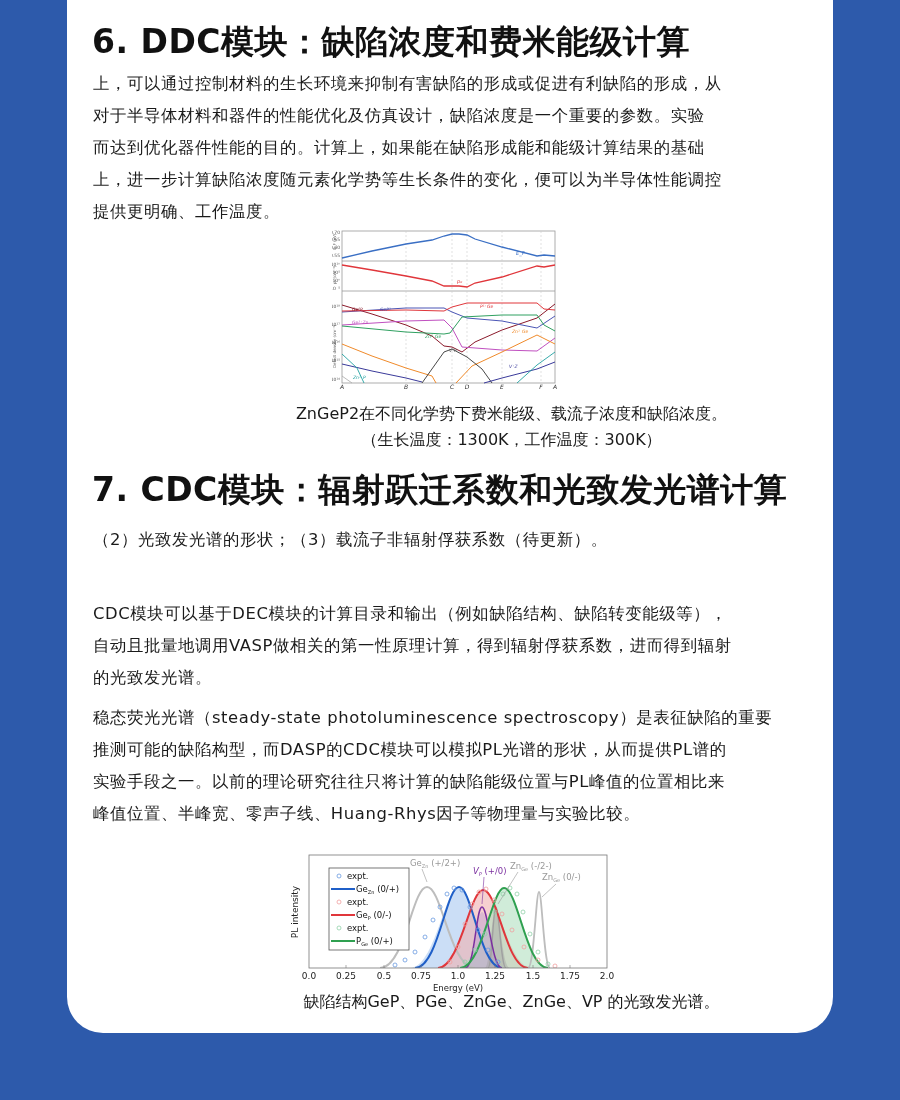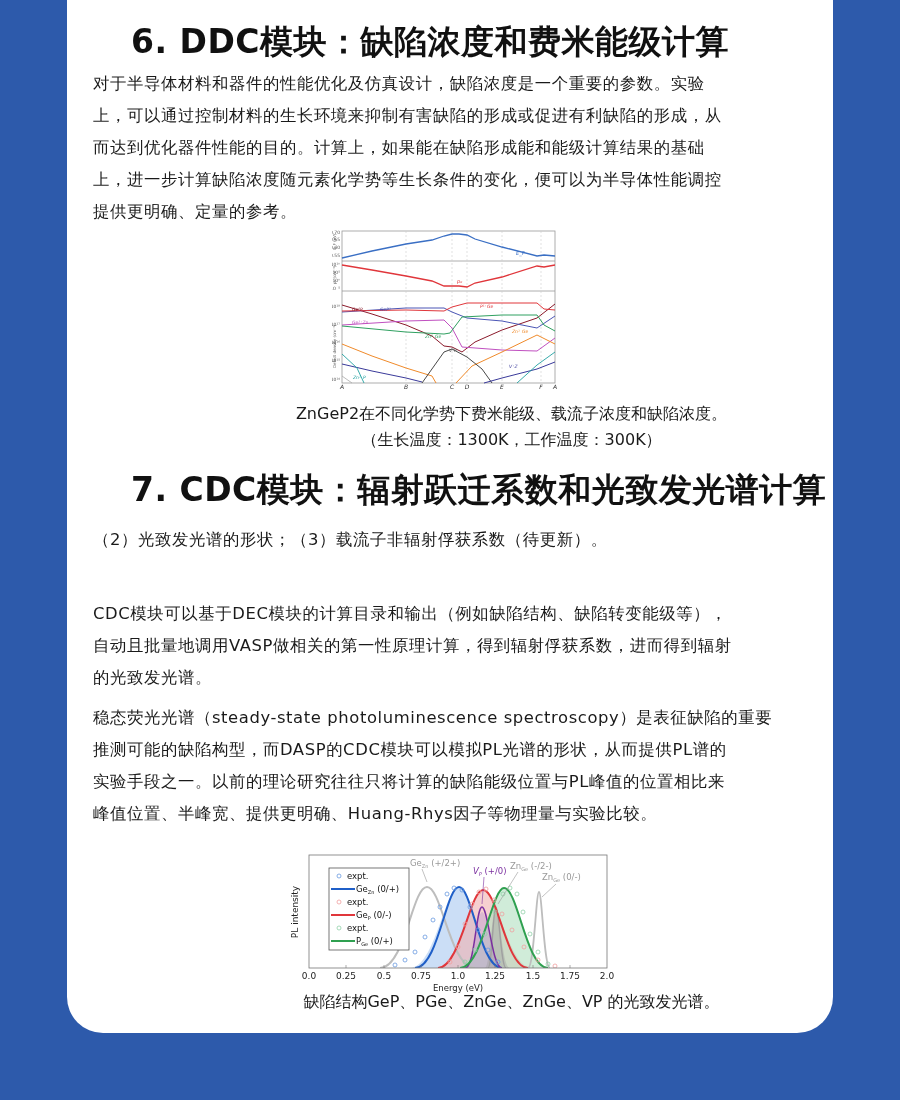--- a/index.html
+++ b/index.html
@@ -12,21 +12,21 @@
   }
   .card {
     position:absolute; left:67px; top:0; width:766px; height:1033px;
     background:#ffffff;
     border-radius:0 0 36px 36px;
   }
   .abs { position:absolute; }
   .h {
     position:absolute; left:25px;
     font-size:33px; font-weight:bold; letter-spacing:0.5px;
-    color:#111; white-space:nowrap; line-height:40px;margin-left:39px;
+    color:#111; white-space:nowrap; line-height:40px;
   }
   .p {
     position:absolute; left:26px; width:720px;
     font-size:16.4px; line-height:32px; color:#1a1a1a;
     letter-spacing:0.6px; text-align:justify;
   }
   .p .ln { display:block; white-space:nowrap; }
   .cap {
     position:absolute; left:0; width:889px; text-align:center;
     font-size:16px; line-height:24px; color:#1a1a1a; white-space:nowrap;
@@ -34,25 +34,25 @@
   svg text { font-family:"DejaVu Sans", "Liberation Sans", sans-serif; }
 </style>
 </head>
 <body>
 
 <div class="card">
 
   <div class="h" style="top:22px;">6. DDC模块：缺陷浓度和费米能级计算</div>
 
   <div class="p" style="top:68px;">
+    <span class="ln">上，可以通过控制材料的生长环境来抑制有害缺陷的形成或促进有利缺陷的形成，从</span>
     <span class="ln">对于半导体材料和器件的性能优化及仿真设计，缺陷浓度是一个重要的参数。实验</span>
-    <span class="ln">上，可以通过控制材料的生长环境来抑制有害缺陷的形成或促进有利缺陷的形成，从</span>
     <span class="ln">而达到优化器件性能的目的。计算上，如果能在缺陷形成能和能级计算结果的基础</span>
     <span class="ln">上，进一步计算缺陷浓度随元素化学势等生长条件的变化，便可以为半导体性能调控</span>
-    <span class="ln">提供更明确、定量的参考。</span>
+    <span class="ln">提供更明确、工作温度。</span>
   </div>
 
   <svg class="abs" style="left:265px;top:228px;" width="230" height="162" viewBox="0 0 230 162">
     <rect x="0" y="0" width="230" height="162" fill="#fff"></rect>
 
     <rect x="10" y="3" width="213" height="152" fill="none" stroke="#999" stroke-width="0.8"></rect>
     <line x1="10" y1="33" x2="223" y2="33" stroke="#999" stroke-width="0.8"></line>
     <line x1="10" y1="63" x2="223" y2="63" stroke="#999" stroke-width="0.8"></line>
 
     <g stroke="#ccc" stroke-width="0.6" stroke-dasharray="2,2">
@@ -139,21 +139,21 @@
   <div class="p" style="top:598px;">
     <span class="ln">CDC模块可以基于DEC模块的计算目录和输出（例如缺陷结构、缺陷转变能级等），</span>
     <span class="ln">自动且批量地调用VASP做相关的第一性原理计算，得到辐射俘获系数，进而得到辐射</span>
     <span class="ln">的光致发光谱。</span>
   </div>
 
   <div class="p" style="top:702px;">
     <span class="ln">稳态荧光光谱（steady-state photoluminescence spectroscopy）是表征缺陷的重要</span>
     <span class="ln">推测可能的缺陷构型，而DASP的CDC模块可以模拟PL光谱的形状，从而提供PL谱的</span>
     <span class="ln">实验手段之一。以前的理论研究往往只将计算的缺陷能级位置与PL峰值的位置相比来</span>
-    <span class="ln">峰值位置、半峰宽、提供更明确、Huang-Rhys因子等物理量与实验比较。</span>
+    <span class="ln">峰值位置、半峰宽、零声子线、Huang-Rhys因子等物理量与实验比较。</span>
   </div>
 
   <svg class="abs" style="left:203px;top:852px;" width="360" height="142" viewBox="0 0 360 142">
     <rect x="0" y="0" width="360" height="142" fill="#fff"></rect>
 
     <defs>
       <clipPath id="plclip">
           <rect x="39" y="3" width="298" height="113"></rect>
         </clipPath>
     </defs>

